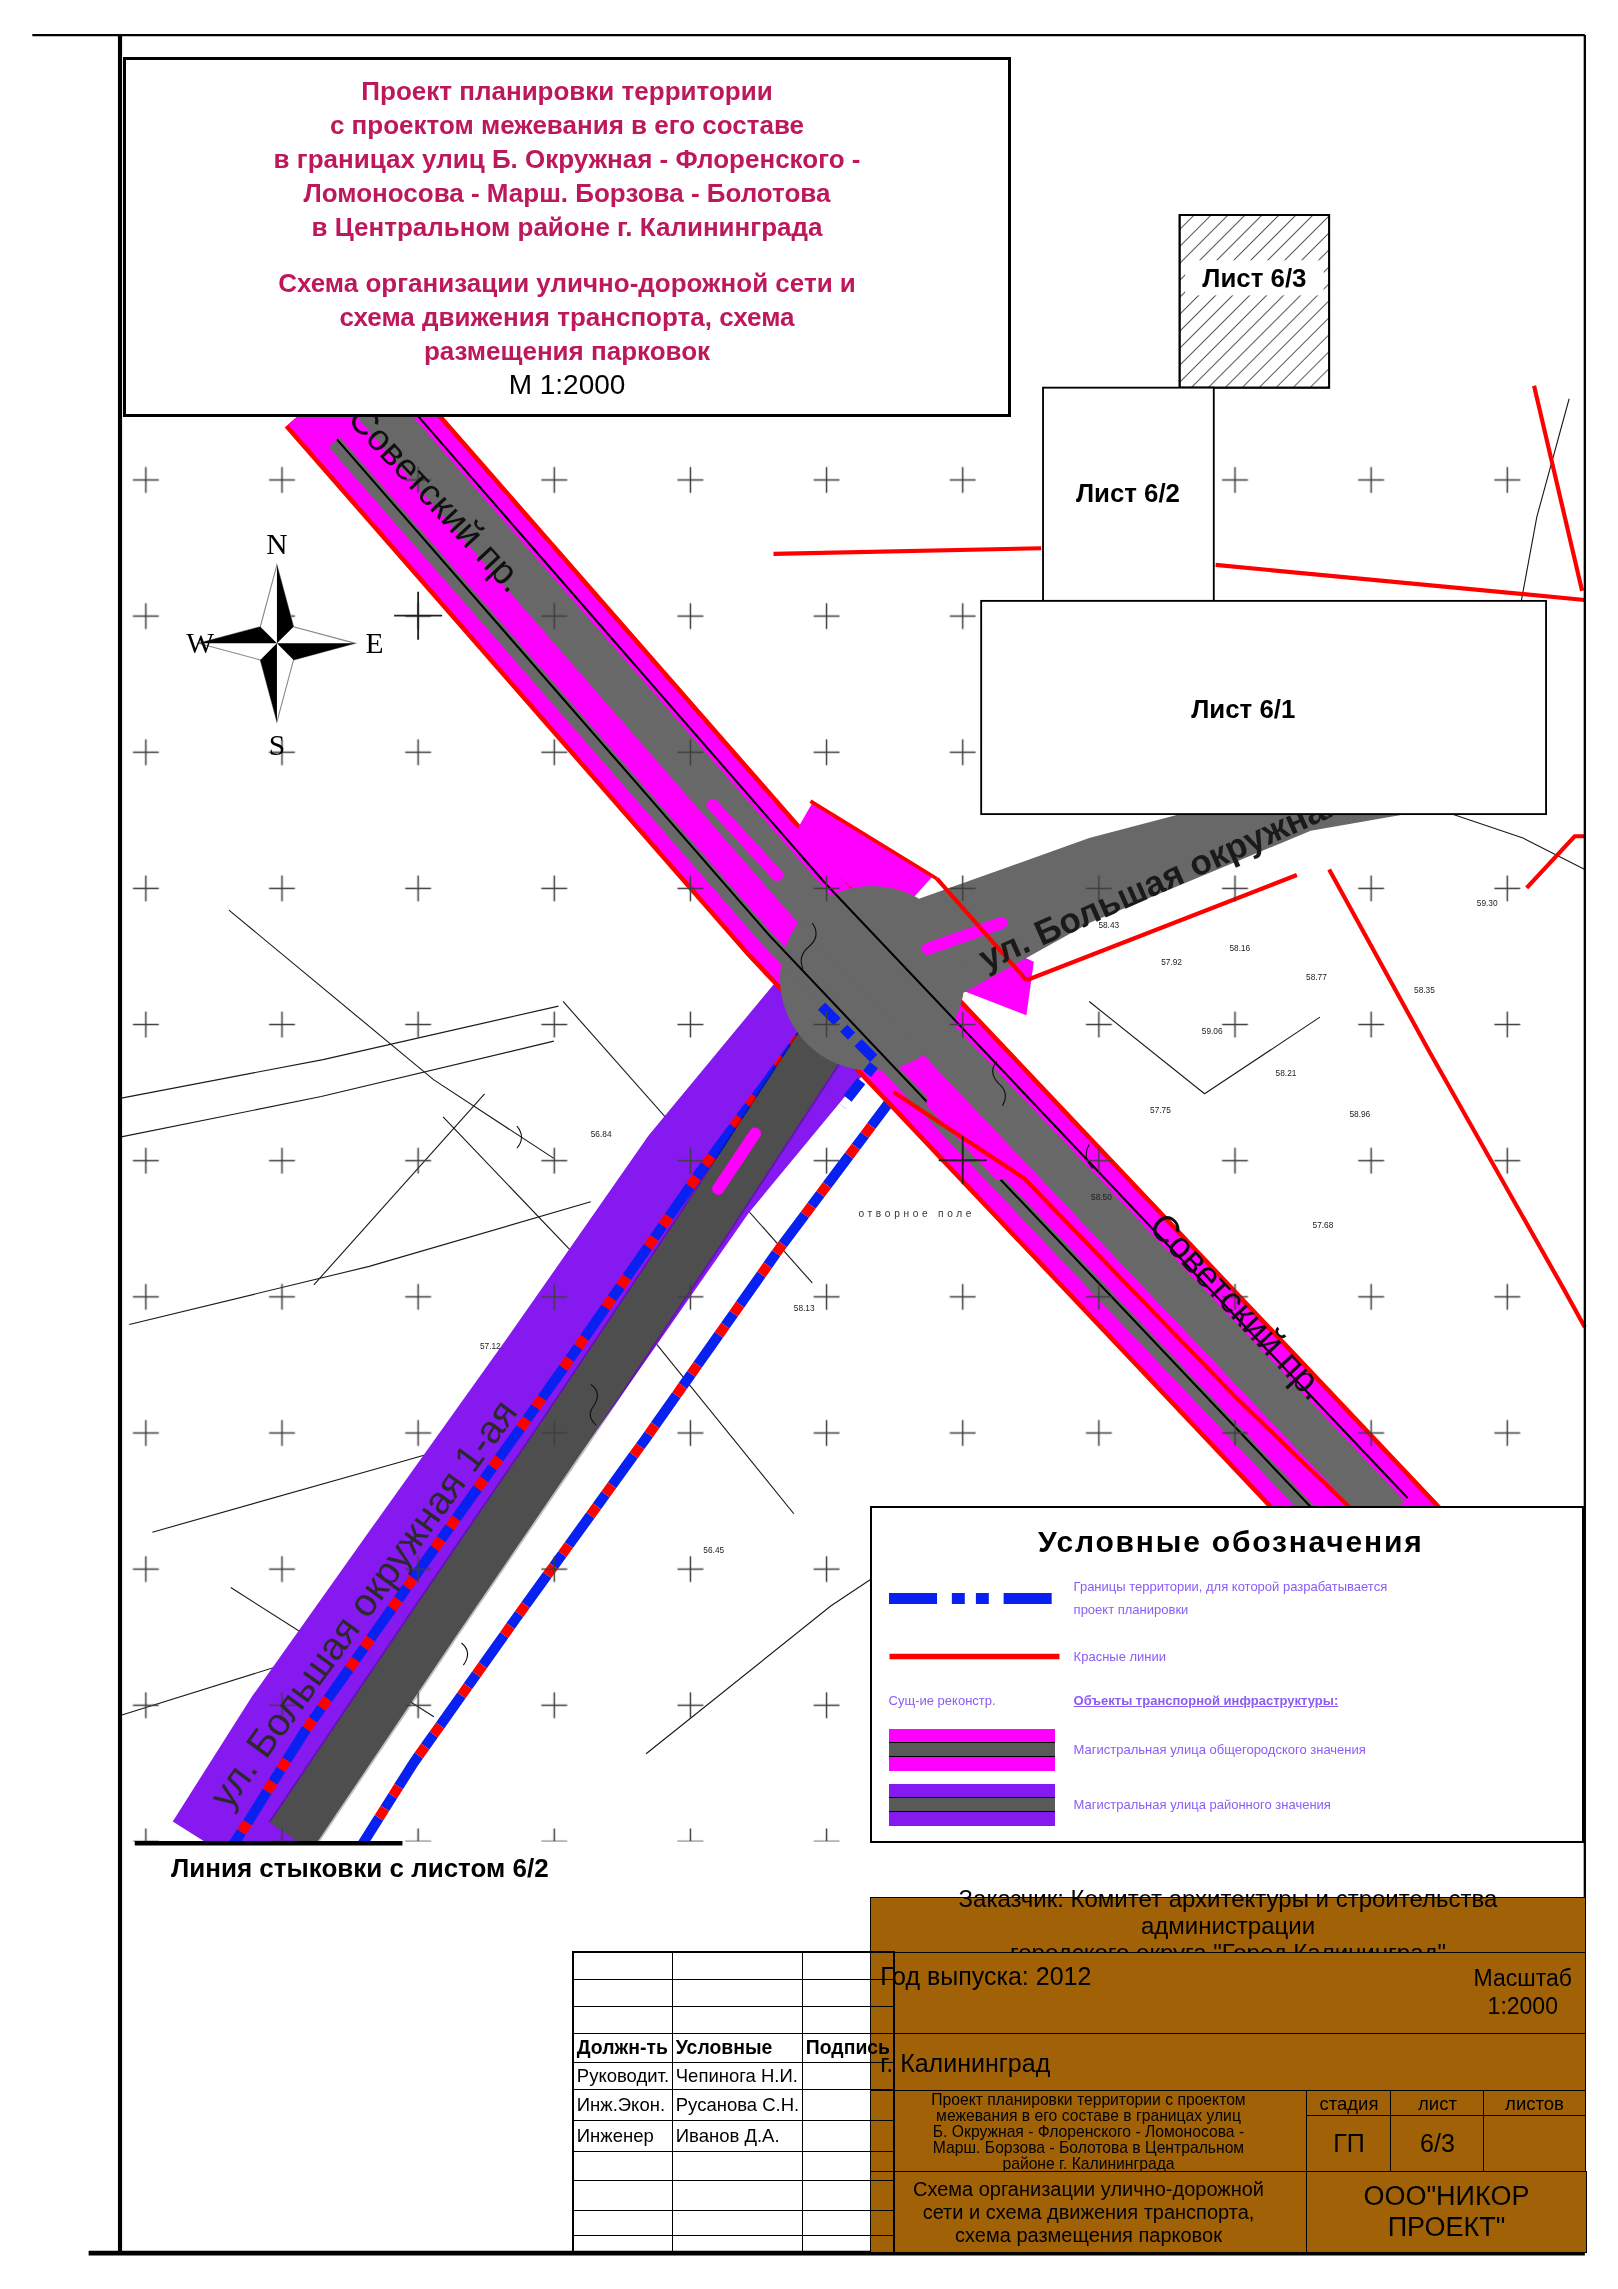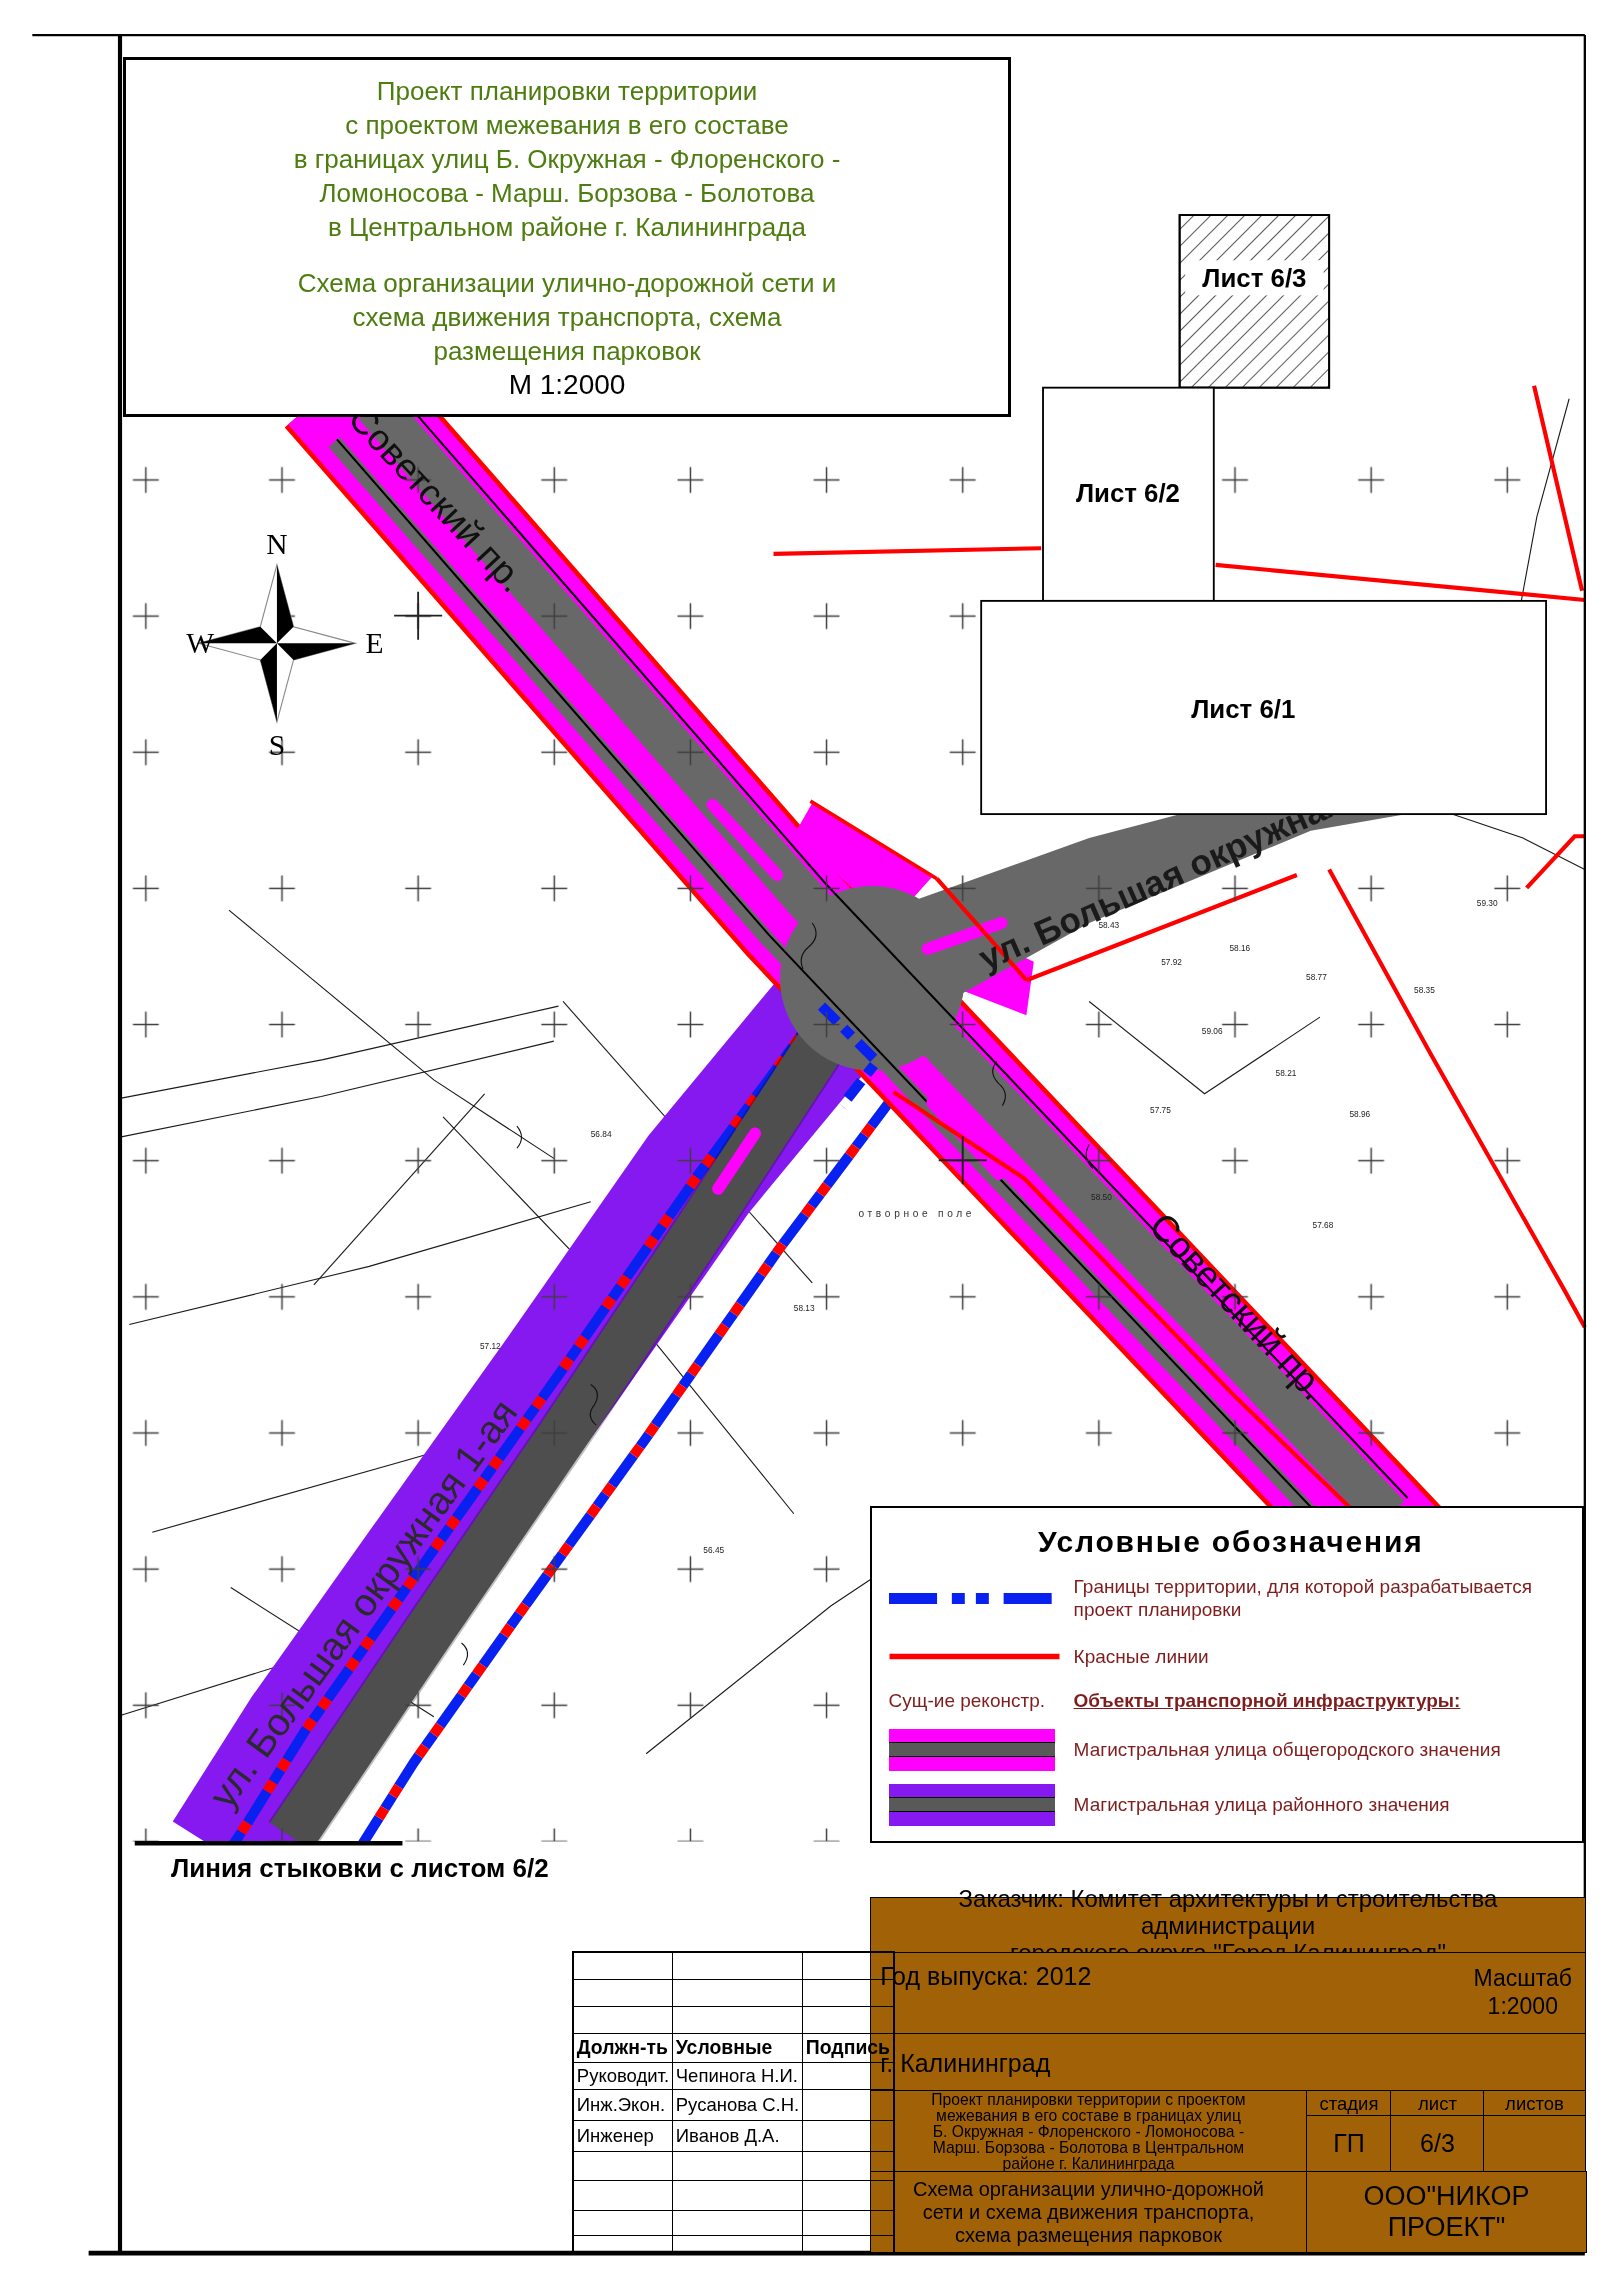--- a/index.html
+++ b/index.html
@@ -6,29 +6,29 @@
     --magenta:#FF00FF; --purple:#8619F0; --red:#FF0000; --blue:#0820F0;
     --road:#686868; --ink:#000000;
   }
   *{margin:0;padding:0;box-sizing:border-box}
   html,body{width:1619px;height:2290px;background:#fff;font-family:"Liberation Sans",sans-serif;position:relative;overflow:hidden}
   #map-svg{position:absolute;left:0;top:0;width:1619px;height:2290px}
   .abs{position:absolute}
   
   #title-box{left:123px;top:57px;width:888px;height:360px;border:3.7px solid #000;background:#fff;
     display:flex;flex-direction:column;align-items:center;justify-content:center;text-align:center}
-  #title-box .t-line{font-size:26px;font-weight:normal;line-height:34px;color:#4d7c0f}
+  #title-box .t-line{font-size:26px;font-weight:bold;line-height:34px;color:#be185d}
   #title-box .t-sub{margin-top:22px}
   #title-box .t-scale{font-size:28px;font-weight:normal;margin-top:1px}
   
   #legend-box{left:870px;top:1506px;width:714px;height:337px;border:2.8px solid #000;background:#fff;padding:9.2px 16.6px 0 16.6px}
   #legend-title{font-size:30px;font-weight:bold;letter-spacing:1.8px;text-align:center;margin:7.4px 0 16.6px 7.4px}
   .lg-row{display:flex;align-items:center;margin-bottom:13px}
   .lg-sym{width:185px;flex:0 0 185px;display:flex;align-items:center}
-  .lg-txt{font-size:19px;line-height:23px;color:#7f1d1d}
+  .lg-txt{font-size:13px;line-height:23px;color:#8b5cf6}
   .lg-bold{font-weight:bold;text-decoration:underline}
   .swatch{width:166px;height:42px;position:relative}
   .swatch-magenta{background:var(--magenta)}
   .swatch-purple{background:var(--purple)}
   .swatch::after{content:"";position:absolute;left:0;right:0;top:13px;height:13px;background:#595959;border-top:1.8px solid #000;border-bottom:1.8px solid #000}
   
   #joint-label{left:171px;top:1853px;font-size:26px;font-weight:bold}
   
   .cell{position:absolute;border:1.8px solid #000;background:#a16207}
   .c-center{display:flex;flex-direction:column;align-items:center;justify-content:center;text-align:center}

